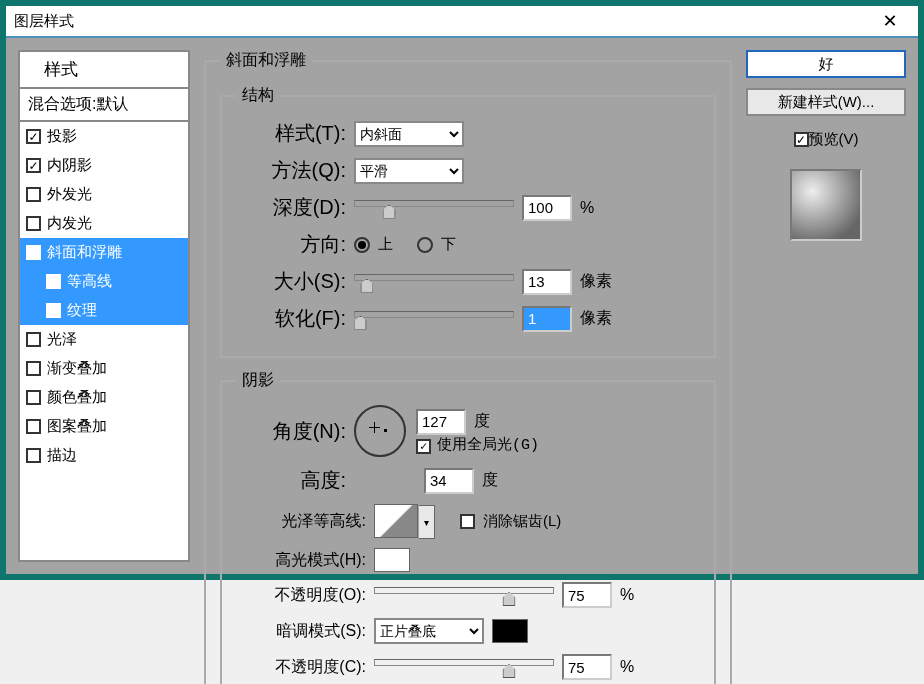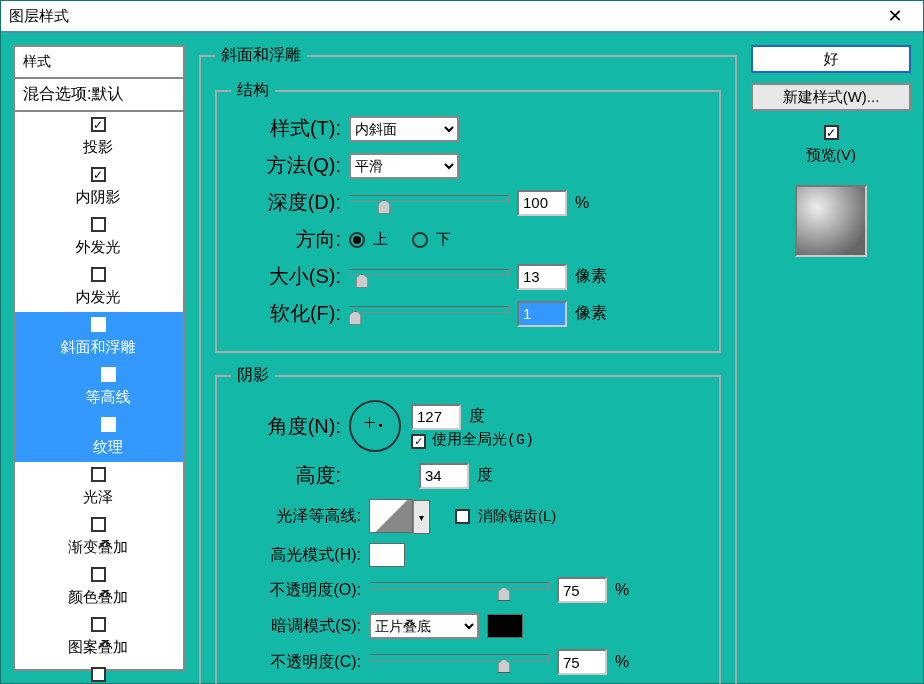--- a/index.html
+++ b/index.html
@@ -1,26 +1,26 @@
 <!DOCTYPE html>
 <html><head>
 <meta charset="utf-8">
 <style>
 * { box-sizing: border-box; margin: 0; padding: 0; }
 body { font-family: "Microsoft YaHei", SimSun, sans-serif; font-size: 15px; background: #f0f0f0; width: 924px; height: 684px; overflow: hidden; }
-.window { width: 924px; height: 684px; background: #14b8a6; border: 1px solid #0f766e; }
+.window { width: 924px; height: 580px; background: #a3a3a3; border: 6px solid #0f766e; }
 .titlebar { height: 32px; background: #fff; border-bottom: 2px solid #4a90b8; display: flex; align-items: center; padding: 0 8px; }
 .titlebar .title { flex: 1; font-size: 15px; }
 .titlebar .close { width: 40px; text-align: center; font-size: 18px; cursor: pointer; }
 .body { display: flex; padding: 12px; gap: 14px; height: calc(100% - 32px); }
 
 .styles-panel { width: 172px; border: 2px solid #888; background: #fff; }
-.styles-panel .hdr { padding: 6px 8px; border-bottom: 2px solid #888; font-size: 14px; }
+.styles-panel .hdr { padding: 6px 24px; border-bottom: 2px solid #888; font-size: 17px; }
 .styles-panel .hdr2 { padding: 5px 8px; border-bottom: 2px solid #888; font-size: 16px; }
-.styles-panel .item { padding: 5px 8px 5px 6px; display: flex; align-items: center; gap: 6px; flex-direction: column; }
+.styles-panel .item { padding: 5px 8px 5px 6px; display: flex; align-items: center; gap: 6px; }
 .styles-panel .item.sel { background: #3399ff; color: #fff; }
 .styles-panel .item.sub { padding-left: 26px; }
 .styles-panel .chk { width: 15px; height: 15px; border: 2px solid #333; background: #fff; display: inline-flex; align-items: center; justify-content: center; font-size: 12px; line-height: 1; }
 .styles-panel .chk.on::after { content: "✓"; color: #000; }
 .styles-panel .item.sel .chk { border-color: #fff; }
 .styles-panel .item.sel .chk.on::after { color: #fff; }
 
 .center { flex: 1; position: relative; }
 fieldset { border: 2px solid #aaa; padding: 14px; margin-bottom: 12px; }
 legend { padding: 0 6px; font-size: 16px; }
@@ -48,21 +48,21 @@
 
 .gloss { width: 44px; height: 34px; border: 1px solid #666; position: relative; background: linear-gradient(135deg, #fff 0%, #fff 49%, #888 52%, #888 100%); }
 .gloss .arrow { position: absolute; right: -18px; top: 0; width: 16px; height: 34px; border: 1px solid #666; border-left: none; display: flex; align-items: center; justify-content: center; font-size: 10px; background: #e8e8e8; }
 .swatch { width: 36px; height: 24px; border: 1px solid #666; }
 .swatch.white { background: #fff; }
 .swatch.black { background: #000; }
 
 .right { width: 160px; display: flex; flex-direction: column; gap: 10px; align-items: stretch; }
 .btn { height: 28px; border: 2px solid #888; background: #e8e8e8; font-size: 15px; font-family: inherit; cursor: pointer; }
 .btn.primary { border: 2px solid #2266bb; background: #fff; }
-.preview-chk { display: flex; align-items: center; gap: 6px; justify-content: center; margin-top: 4px; flex-direction: column; }
+.preview-chk { display: flex; align-items: center; justify-content: center; margin-top: 4px; }
 .preview-box { width: 72px; height: 72px; border: 2px inset #ccc; margin: 10px auto 0; background: radial-gradient(circle at 30% 30%, #eee, #666 80%); }
 </style>
 </head>
 <body>
 
 <div class="window">
   <div class="titlebar">
     <span class="title">图层样式</span>
     <span class="close">✕</span>
   </div>

